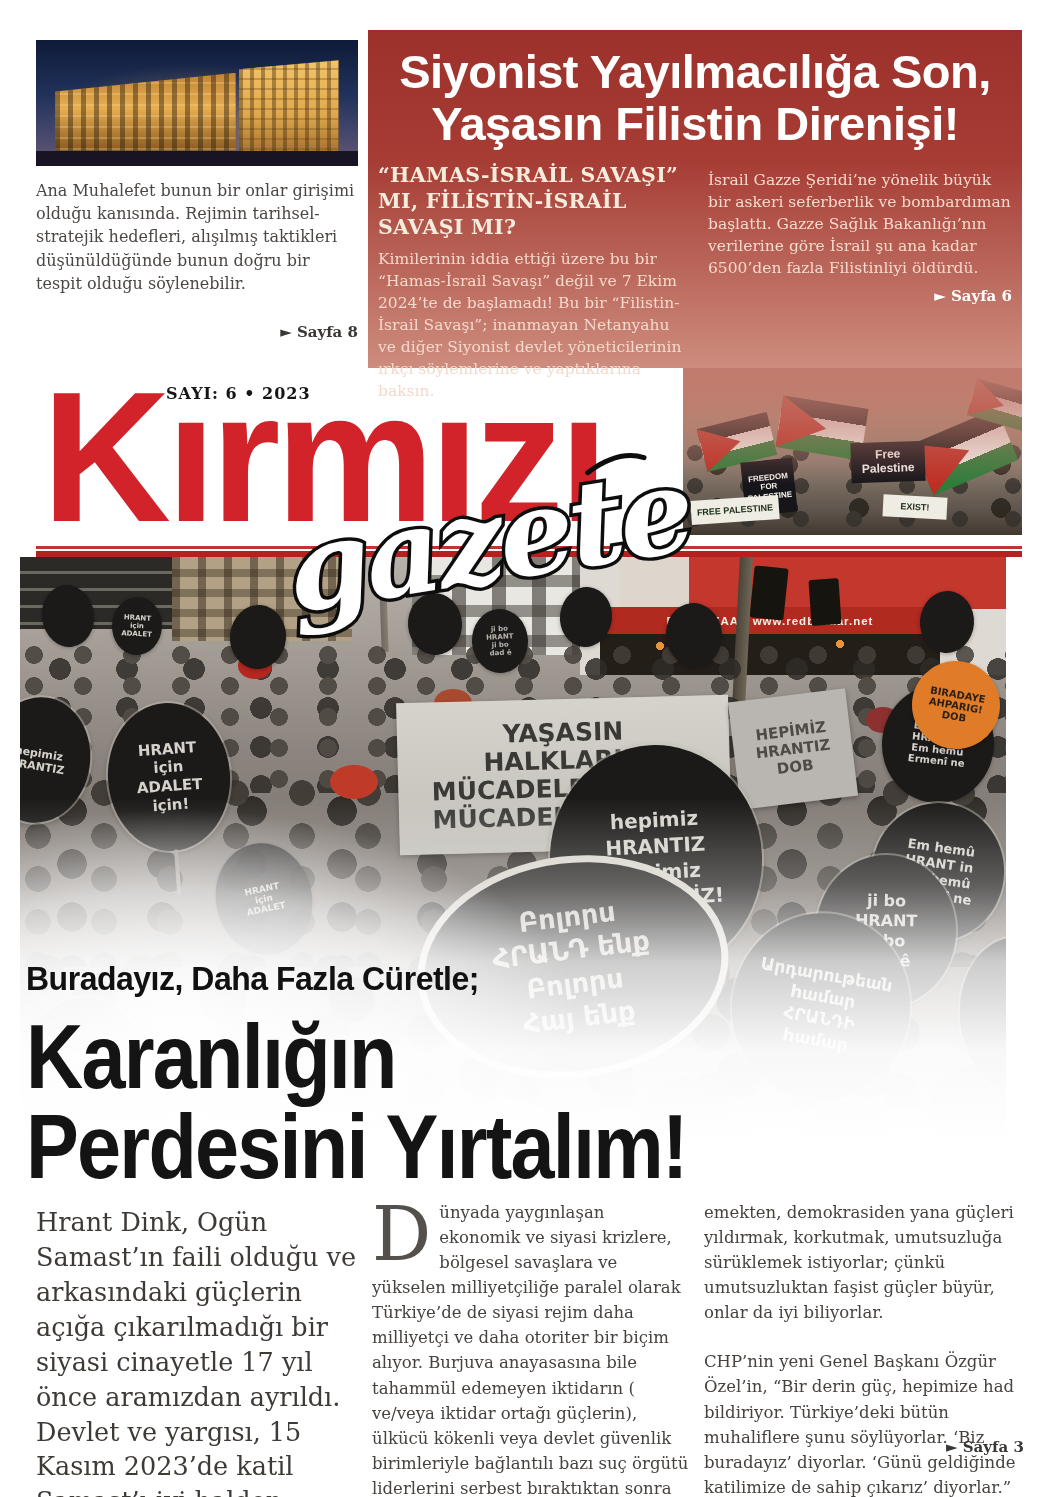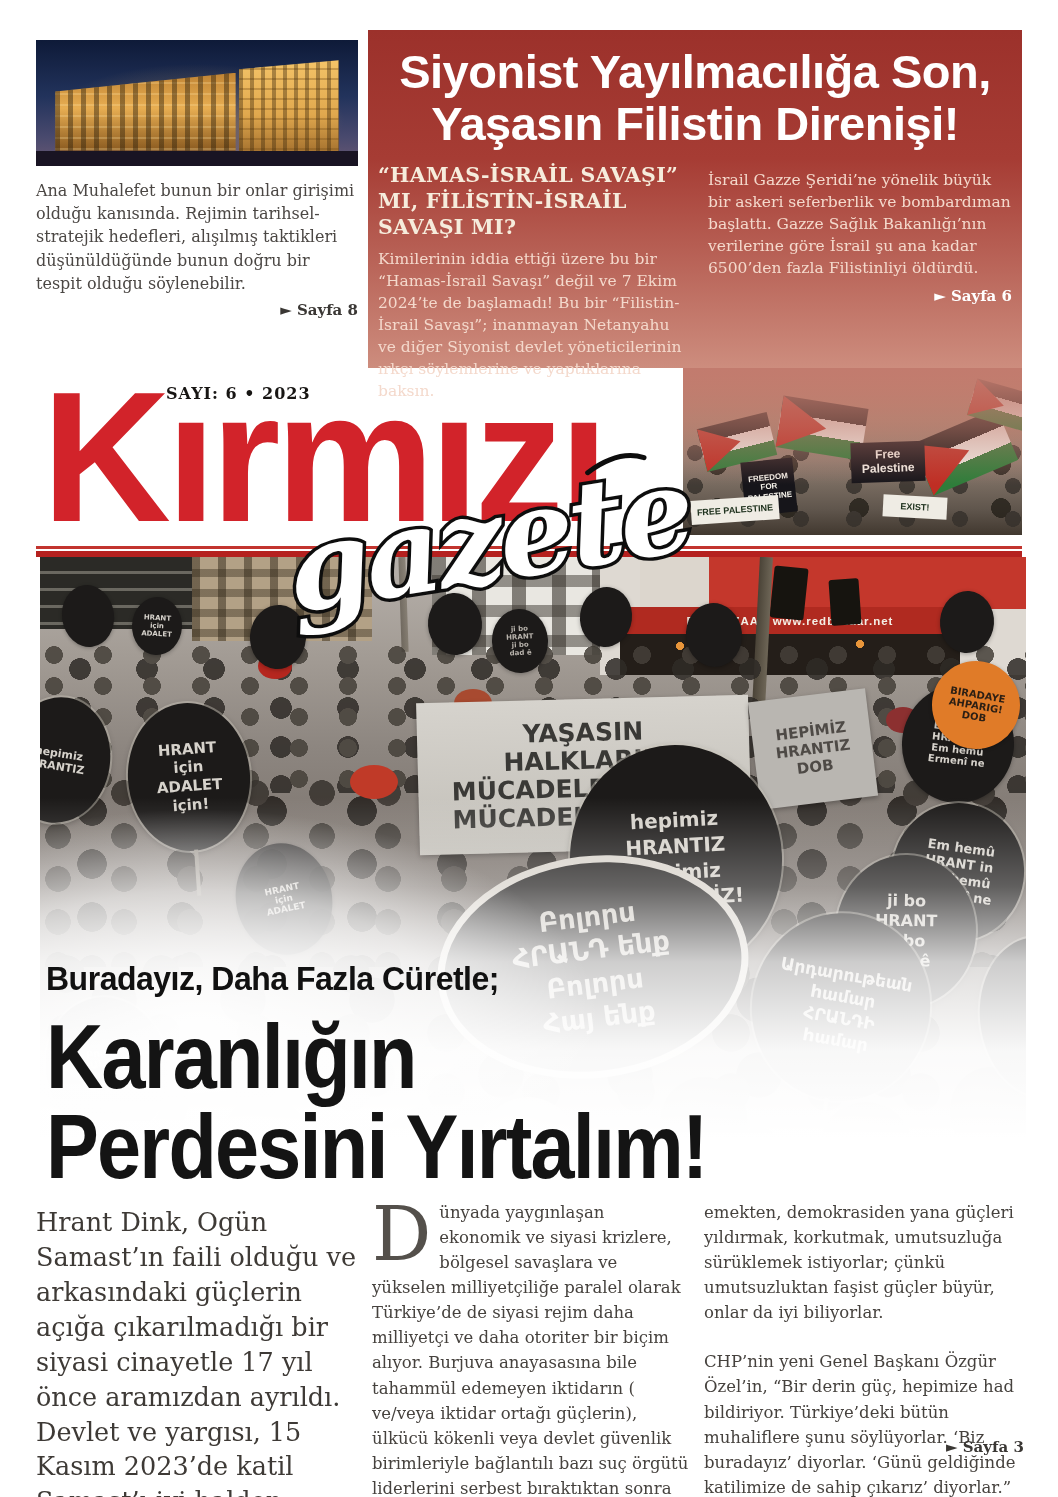--- a/index.html
+++ b/index.html
@@ -23,21 +23,21 @@
     background:repeating-linear-gradient(90deg,rgba(60,40,12,.4) 0 4px,transparent 4px 11px),
                repeating-linear-gradient(180deg,transparent 0 8px,rgba(120,80,25,.35) 8px 10px);}
   .aym-glow{position:absolute;left:0;top:15%;width:100%;height:80%;
     background:radial-gradient(ellipse at 50% 60%,rgba(255,190,90,.35) 0%,transparent 65%);}
   .aym-ground{position:absolute;left:0;bottom:0;width:100%;height:12%;background:#191423;}
 
   
   .aym-article{left:36px;top:170px;width:322px;color:#3a3734;}
   .kicker-headline{font-size:21px;line-height:1.28;font-weight:bold;letter-spacing:.4px;color:#3a3734;}
   .aym-body{margin-top:9px;font-size:16px;line-height:1.45;color:#4b4744;}
-  .pagelink{display:block;text-align:right;font-size:15px;font-weight:bold;margin-top:6px;color:#3a3734;}
+  .pagelink{display:block;text-align:right;font-size:15px;font-weight:bold;margin-top:28px;color:#3a3734;}
 
   
   .banner{left:368px;top:30px;width:654px;height:338px;
     background:linear-gradient(180deg,#9c312b 0%,#a63c34 38%,#bb685c 72%,#cd8d7e 100%);}
   .banner-head{margin:16px 6px 0 6px;text-align:center;color:#ffffff;
     font-family:"Liberation Sans",sans-serif;font-weight:bold;font-size:47px;line-height:1.1;
     letter-spacing:-.5px;white-space:pre-line;}
   .banner-cols{position:absolute;left:0;top:132px;width:100%;display:flex;gap:26px;padding:0 10px;box-sizing:border-box;}
   .banner-col{flex:1;}
   .banner-col h3{margin:0;font-size:20.5px;line-height:1.28;font-weight:bold;color:#f6ecdc;letter-spacing:.3px;}
@@ -68,21 +68,21 @@
   .masthead-title{left:42px;top:364px;z-index:4;color:#d2232a;
     font-family:"Liberation Sans",sans-serif;font-weight:bold;font-size:186px;line-height:1;
     letter-spacing:-5px;transform:scaleX(.96);transform-origin:left top;}
   .gazete-svg{left:268px;top:432px;z-index:12;}
 
   
   .red-rule{left:36px;top:546px;width:986px;height:11px;z-index:6;
     background:linear-gradient(180deg,#c2342e 0 30%,#ffffff 30% 48%,#b5211f 48% 100%);}
 
   
-  .main-photo{left:40px;top:557px;width:986px;height:633px;overflow:hidden;z-index:1;
+  .main-photo{left:20px;top:557px;width:986px;height:633px;overflow:hidden;z-index:1;
     background:linear-gradient(180deg,#b7b1ab 0%,#a29b94 16%,#8d8680 30%,#7b736d 48%,#6f6761 64%,#837c76 86%,#948e88 100%);}
   .bldg{position:absolute;top:0;}
   .bldg-dark{left:0;width:152px;height:72px;background:#2b2a26;
     background-image:repeating-linear-gradient(180deg,transparent 0 14px,rgba(225,220,205,.35) 14px 17px);}
   .bldg-beige{left:152px;width:180px;height:84px;background:#b3a186;
     background-image:repeating-linear-gradient(90deg,rgba(50,40,25,.5) 0 8px,transparent 8px 26px),
                      repeating-linear-gradient(180deg,transparent 0 12px,rgba(50,40,25,.4) 12px 20px);}
   .bldg-white{left:392px;width:168px;height:98px;background:#e9e7e1;
     background-image:repeating-linear-gradient(90deg,rgba(60,55,48,.6) 0 14px,transparent 14px 40px),
                      repeating-linear-gradient(180deg,transparent 0 18px,rgba(60,55,48,.5) 18px 30px);}

